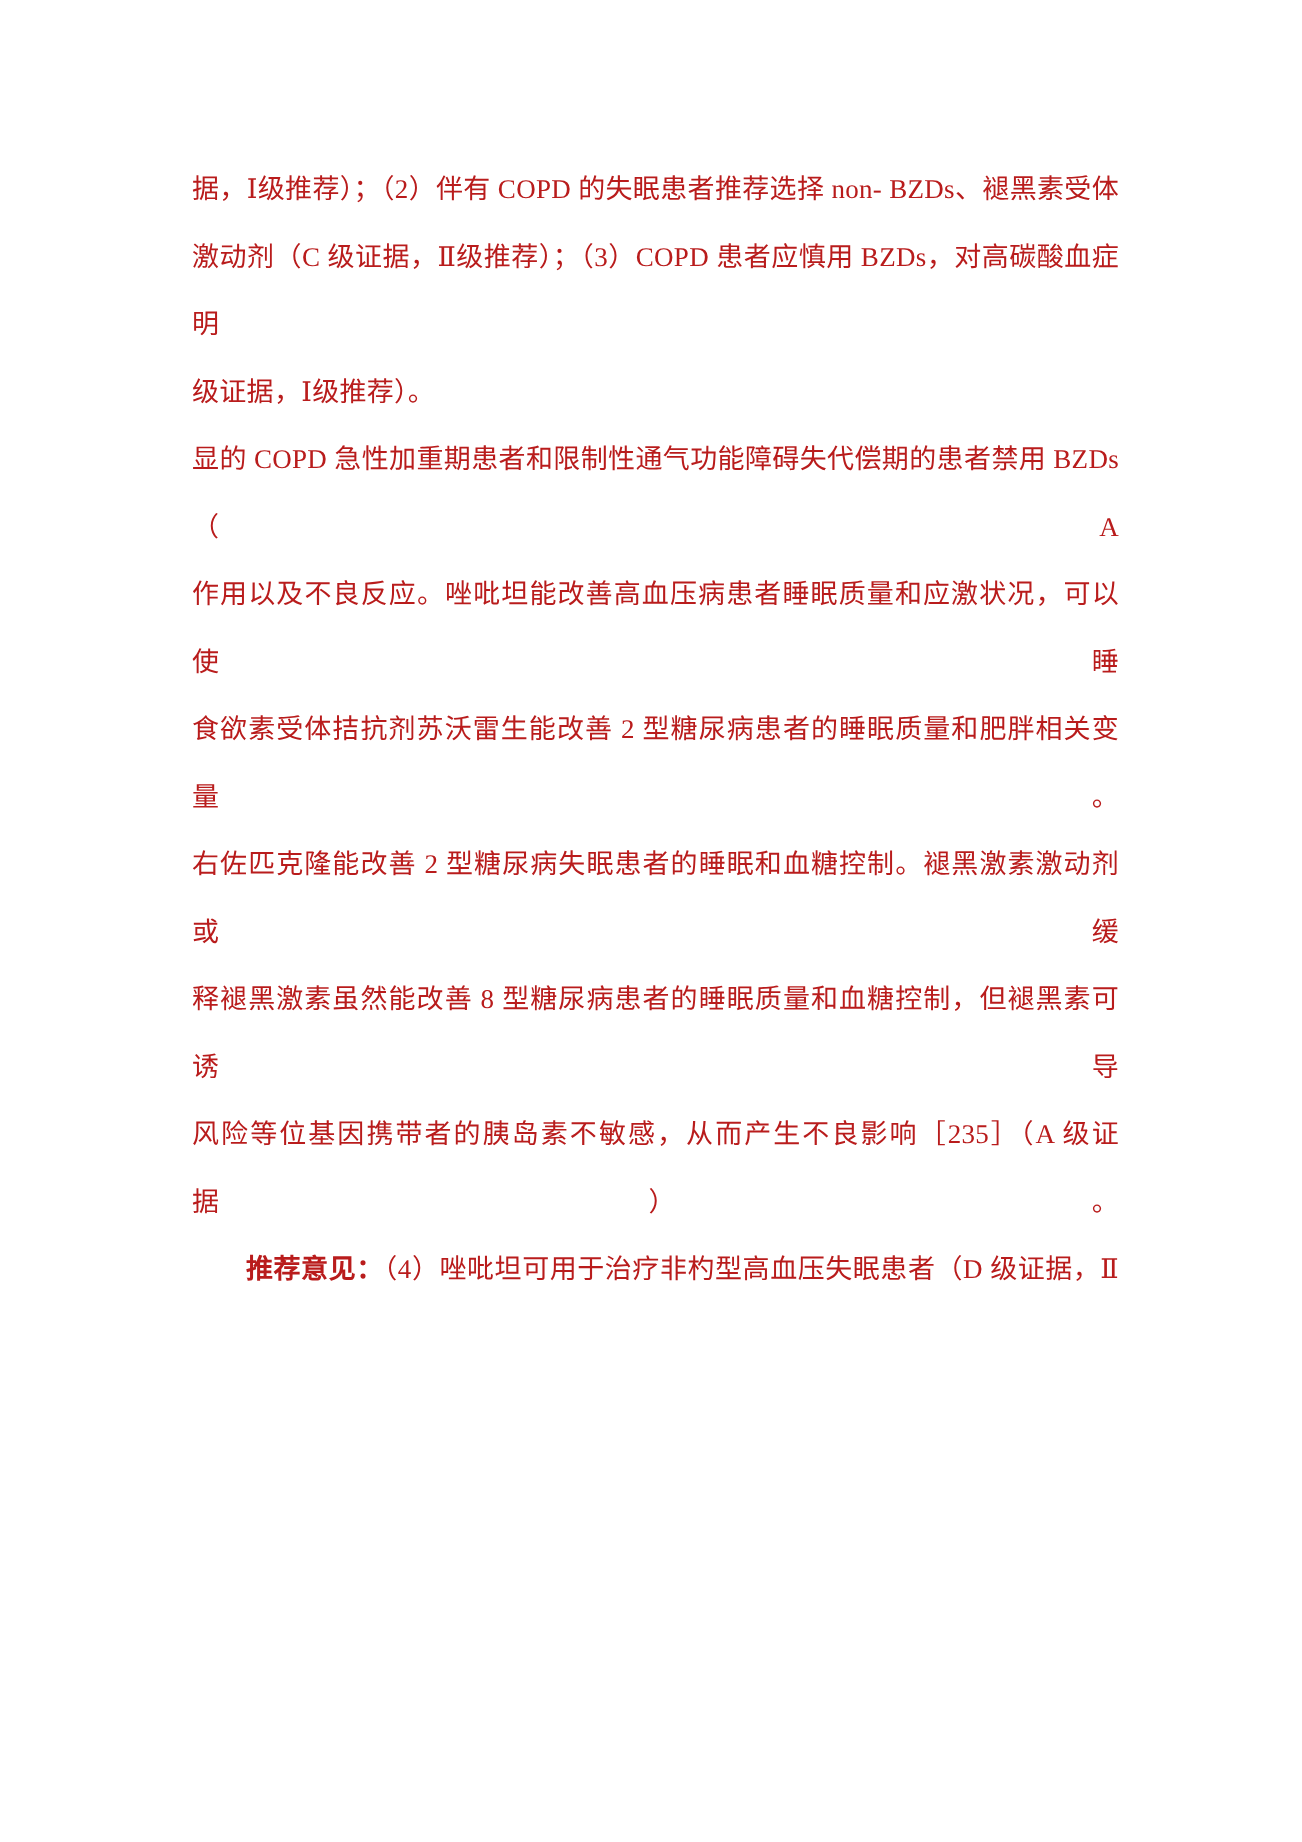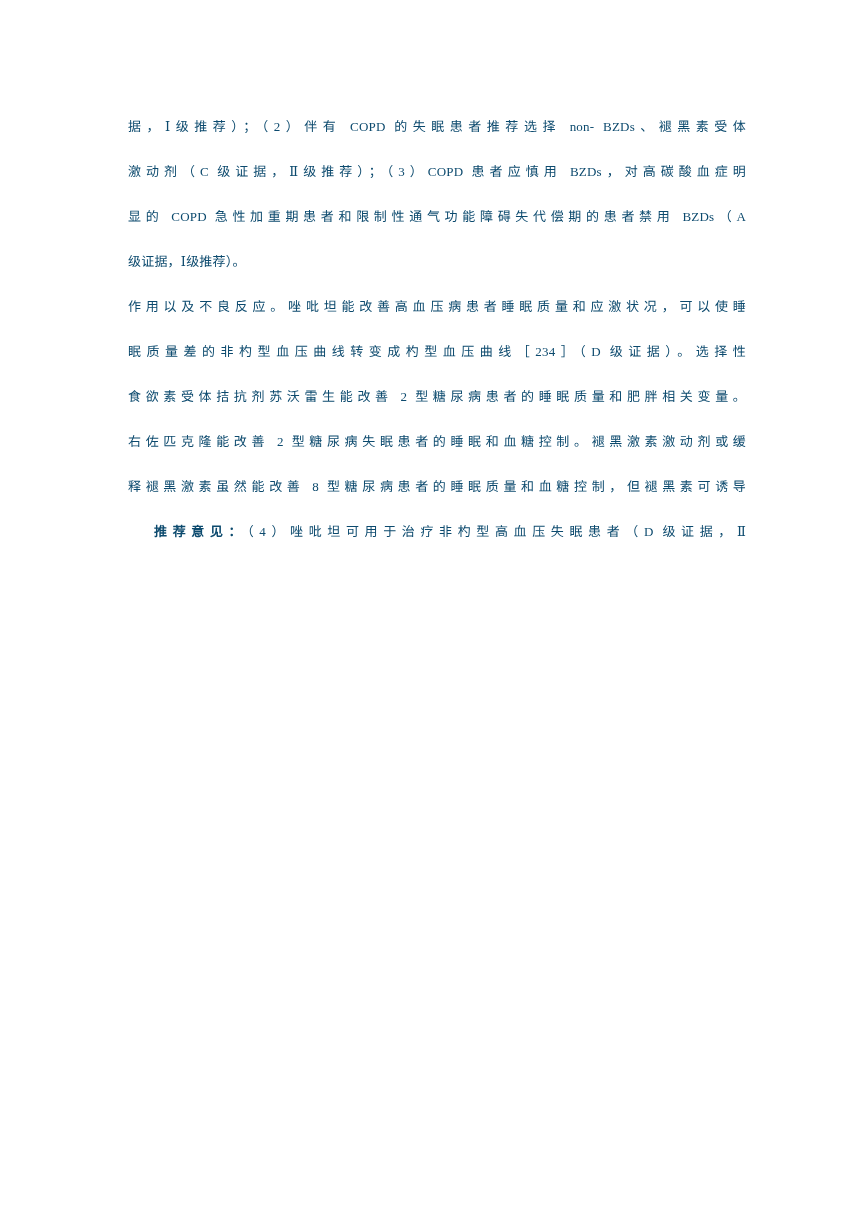--- a/index.html
+++ b/index.html
@@ -6,24 +6,24 @@
     margin: 0;
     padding: 0;
     background: #ffffff;
   }
   .page {
     position: relative;
     width: 868px;
     height: 1228px;
     box-sizing: border-box;
     background: #ffffff;
-    color: #0c4a6e;
+    color: #b91c1c;
     padding: 104px 122px 0 128px;
     font-family: "Liberation Serif", "DejaVu Serif", serif;
-    font-size: 13px;
+    font-size: 18px;
     line-height: 45px;
     overflow: hidden;
   }
   .doc-body {
     width: 100%;
   }
   .line {
     text-align: justify;
     text-align-last: justify;
     letter-spacing: 0.2px;
@@ -40,22 +40,22 @@
     font-weight: bold;
   }
 </style>
 </head>
 <body>
 
 <div class="page">
   <div class="doc-body" id="doc-body">
       <div class="line"><span class="">据，Ⅰ级推荐）；（2）伴有 COPD 的失眠患者推荐选择 non- BZDs、褪黑素受体</span></div>
       <div class="line"><span class="">激动剂（C 级证据，Ⅱ级推荐）；（3）COPD 患者应慎用 BZDs，对高碳酸血症明</span></div>
+      <div class="line no-justify"><span class="">级证据，Ⅰ级推荐）。</span></div>
       <div class="line"><span class="">显的 COPD 急性加重期患者和限制性通气功能障碍失代偿期的患者禁用 BZDs（A</span></div>
-      <div class="line no-justify"><span class="">级证据，Ⅰ级推荐）。</span></div>
       <div class="line"><span class="">作用以及不良反应。唑吡坦能改善高血压病患者睡眠质量和应激状况，可以使睡</span></div>
-      <div class="line"><span class="">眠质量差的非杓型血压曲线转变成杓型血压曲线［234］（D 级证据）。选择性</span></div>
       <div class="line"><span class="">食欲素受体拮抗剂苏沃雷生能改善 2 型糖尿病患者的睡眠质量和肥胖相关变量。</span></div>
       <div class="line"><span class="">右佐匹克隆能改善 2 型糖尿病失眠患者的睡眠和血糖控制。褪黑激素激动剂或缓</span></div>
       <div class="line"><span class="">释褪黑激素虽然能改善 8 型糖尿病患者的睡眠质量和血糖控制，但褪黑素可诱导</span></div>
+      <div class="line"><span class="">风险等位基因携带者的胰岛素不敏感，从而产生不良影响［235］（A 级证据）。</span></div>
       <div class="line indent"><span class="bold">推荐意见：</span><span class="">（4）唑吡坦可用于治疗非杓型高血压失眠患者（D 级证据，Ⅱ</span></div>
     </div>
 </div>
 
 </body></html>

